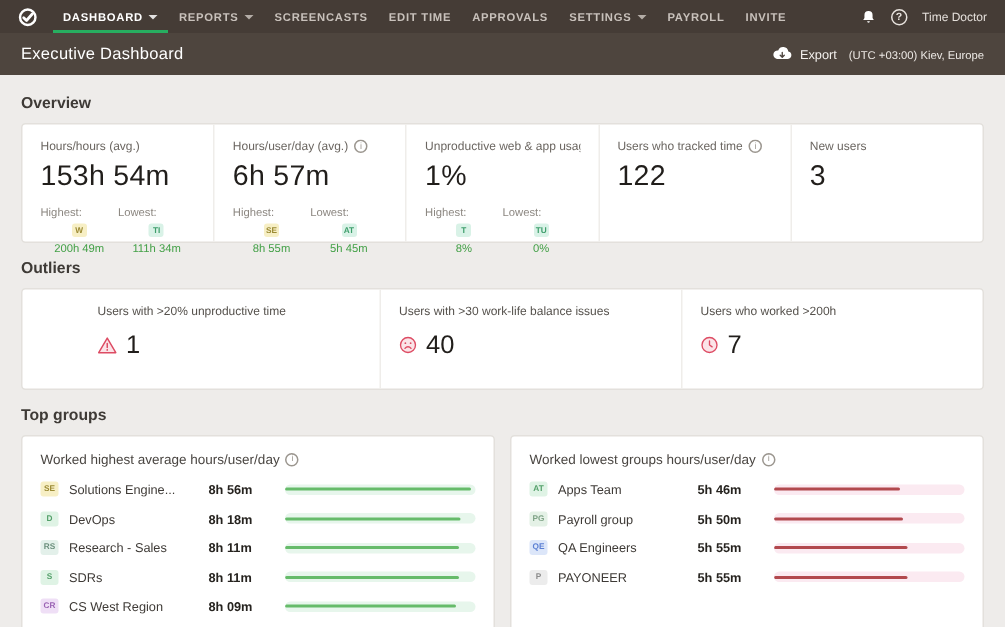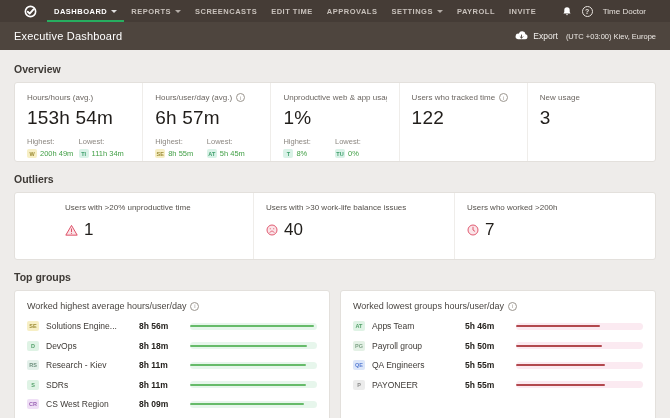--- a/index.html
+++ b/index.html
@@ -8,21 +8,21 @@
     --subheader-bg:#4E453E;
     --page-bg:#EEECEA;
     --outlier-red:#DD4B63;
     --avatar-bg:#D9A3E6;
   }
   *{margin:0;padding:0;box-sizing:border-box;}
   body{font-family:"Liberation Sans", sans-serif;}
   .page{width:670px;height:418px;background:var(--page-bg);overflow:hidden;}
 
   
-  .nav{height:22px;background:var(--nav-bg);display:flex;align-items:stretch;padding:0 24px;}
+  .nav{height:22px;background:var(--nav-bg);display:flex;align-items:stretch;padding:0 12px;}
   .logo-wrap{display:flex;align-items:center;margin-right:10px;}
   .nav-item{display:flex;align-items:center;color:#C8C1BB;font-size:7.5px;font-weight:bold;
     letter-spacing:.5px;padding:0 7px;cursor:pointer;white-space:nowrap;}
   .nav-item.active{color:#fff;box-shadow:inset 0 -2px 0 var(--accent);}
   .caret{width:0;height:0;border-left:3px solid transparent;border-right:3px solid transparent;
     border-top:3.5px solid currentColor;margin-left:4px;opacity:.85;}
   .nav-right{margin-left:auto;display:flex;align-items:center;gap:10px;}
   .icon-btn{display:flex;align-items:center;justify-content:center;cursor:pointer;}
   .help-circle{width:11px;height:11px;border:1px solid #E8E3DE;border-radius:50%;color:#E8E3DE;
     font-size:7px;font-weight:bold;display:flex;align-items:center;justify-content:center;}
@@ -46,21 +46,21 @@
   .overview-card{display:flex;height:80px;}
   .ov-col{flex:1;padding:10px 12px;border-left:1px solid #EFEDEA;min-width:0;}
   .ov-col:first-child{border-left:none;}
   .ov-title{font-size:8px;color:#6B6661;display:flex;align-items:center;gap:4px;white-space:nowrap;overflow:hidden;}
   .info-icon{width:9px;height:9px;border:1px solid #9B968F;border-radius:50%;color:#9B968F;
     font-size:6px;font-style:normal;display:inline-flex;align-items:center;justify-content:center;flex:0 0 auto;cursor:pointer;}
   .ov-value{font-size:19px;color:#211E1B;margin-top:5px;letter-spacing:.2px;}
   .hl-row{display:flex;margin-top:8px;}
   .hl-group{width:50%;}
   .hl-label{font-size:7.5px;color:#8C8781;margin-bottom:3px;}
-  .hl-value{display:flex;align-items:flex-end;gap:3px;}
+  .hl-value{display:flex;align-items:center;gap:3px;flex-direction:column;}
   .mini-badge{min-width:10px;height:9px;padding:0 1px;border-radius:2px;font-size:5.5px;font-weight:bold;
     display:inline-flex;align-items:center;justify-content:center;}
   .hl-num{font-size:7.5px;color:#43A047;}
 
   
   .outliers-card{display:flex;height:68px;padding-left:38px;}
   .out-col{flex:1;padding:10px 12px;border-left:1px solid #EFEDEA;}
   .out-col:first-child{border-left:none;}
   .out-title{font-size:8px;color:#55514C;white-space:nowrap;overflow:hidden;}
   .out-value-row{display:flex;align-items:center;gap:6px;margin-top:8px;}
@@ -219,21 +219,21 @@
 
       <div class="ov-col">
         <div class="ov-title">
           <span>Users who tracked time</span>
           <span class="info-icon">i</span>
         </div>
         <div class="ov-value">122</div>
       </div>
 
       <div class="ov-col">
-        <div class="ov-title">New usage</div>
+        <div class="ov-title">New users</div>
         <div class="ov-value">3</div>
       </div>
     </div>
 
     <div class="section-title" style="margin-top:11px;">Outliers</div>
     <div class="card outliers-card">
 
       <div class="out-col">
         <div class="out-title">Users with &gt;20% unproductive time</div>
         <div class="out-value-row">
@@ -292,21 +292,21 @@
           <div class="g-row">
             <span class="g-badge" style="background-color: rgb(223, 243, 229); color: rgb(84, 160, 106);">D</span>
             <span class="g-name">DevOps</span>
             <span class="g-time">8h 18m</span>
             <span class="g-track" style="background-color: rgb(231, 246, 236);">
                 <span class="g-line" style="background-color: rgb(102, 187, 106); width: 92%;"></span>
               </span>
           </div>
           <div class="g-row">
             <span class="g-badge" style="background-color: rgb(227, 240, 234); color: rgb(108, 143, 125);">RS</span>
-            <span class="g-name">Research - Kiev</span>
+            <span class="g-name">Research - Sales</span>
             <span class="g-time">8h 11m</span>
             <span class="g-track" style="background-color: rgb(231, 246, 236);">
                 <span class="g-line" style="background-color: rgb(102, 187, 106); width: 91%;"></span>
               </span>
           </div>
           <div class="g-row">
             <span class="g-badge" style="background-color: rgb(223, 243, 229); color: rgb(84, 160, 106);">S</span>
             <span class="g-name">SDRs</span>
             <span class="g-time">8h 11m</span>
             <span class="g-track" style="background-color: rgb(231, 246, 236);">

